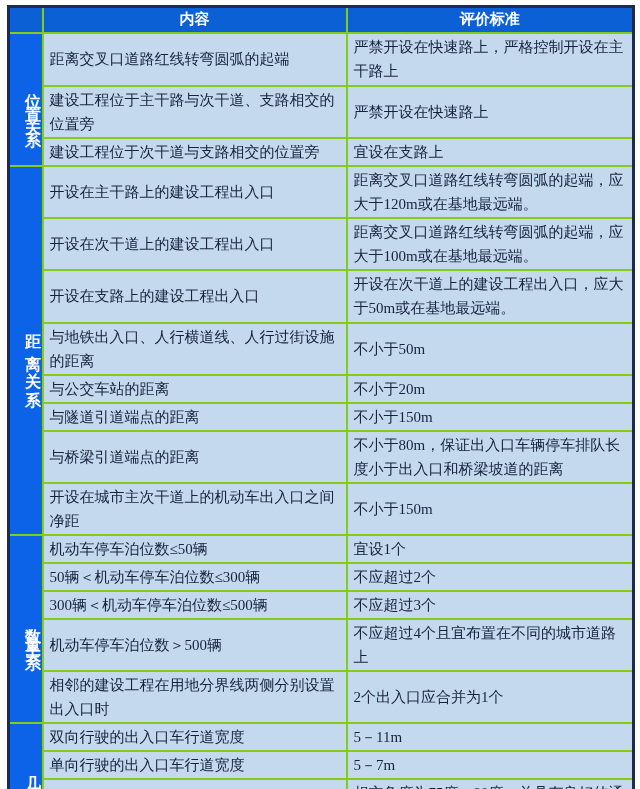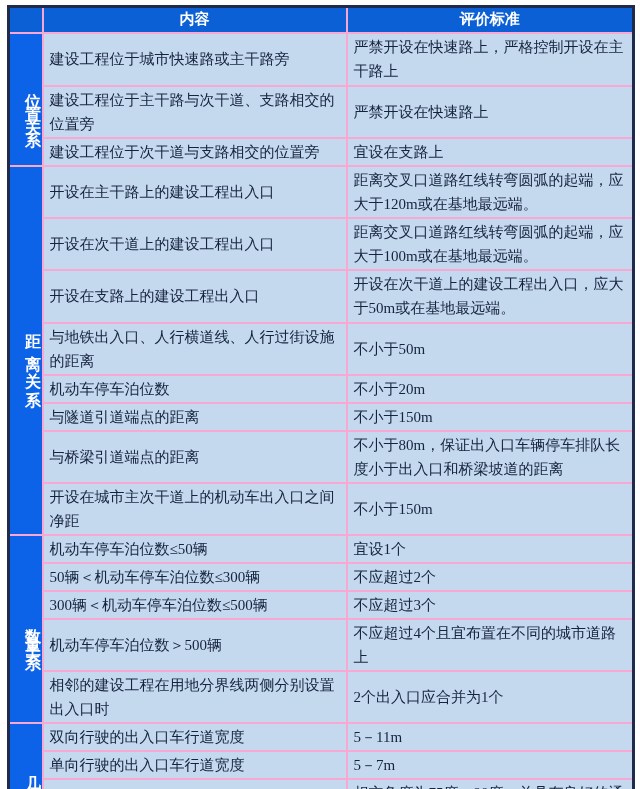--- a/index.html
+++ b/index.html
@@ -19,21 +19,21 @@
   table.eval {
     border-collapse: collapse;
     table-layout: fixed;
     width: 625px;
     border: 3px solid #1e2b4d;
   }
   table.eval col.c-cat { width: 34px; }
   table.eval col.c-content { width: 304px; }
   table.eval col.c-standard { width: 287px; }
   table.eval th, table.eval td {
-    border: 2px solid #f9a8d4;
+    border: 2px solid #84cc16;
     vertical-align: middle;
     padding: 1px 6px;
     box-sizing: border-box;
     overflow: hidden;
   }
   
   table.eval th {
     background: #0b60d6;
     color: #ffffff;
     font-weight: bold;
@@ -92,21 +92,21 @@
         <th>内容</th>
         <th>评价标准</th>
       </tr>
     </thead>
     <tbody>
 
       <tr class="h-53">
         <td class="cat" rowspan="3">
           <div class="vlabel ls-a">位置关系</div>
         </td>
-        <td class="cell">建设工程位于城市快速路或主干路旁</td>
+        <td class="cell">距离交叉口道路红线转弯圆弧的起端</td>
         <td class="cell">严禁开设在快速路上，严格控制开设在主干路上</td>
       </tr>
       <tr class="h-49">
         <td class="cell">建设工程位于主干路与次干道、支路相交的位置旁</td>
         <td class="cell">严禁开设在快速路上</td>
       </tr>
       <tr class="h-29">
         <td class="cell">建设工程位于次干道与支路相交的位置旁</td>
         <td class="cell">宜设在支路上</td>
       </tr>
@@ -124,21 +124,21 @@
       </tr>
       <tr class="h-53">
         <td class="cell">开设在支路上的建设工程出入口</td>
         <td class="cell">开设在次干道上的建设工程出入口，应大于50m或在基地最远端。</td>
       </tr>
       <tr class="h-49">
         <td class="cell">与地铁出入口、人行横道线、人行过街设施的距离</td>
         <td class="cell">不小于50m</td>
       </tr>
       <tr class="h-26">
-        <td class="cell">机动车停车泊位数</td>
+        <td class="cell">与公交车站的距离</td>
         <td class="cell">不小于20m</td>
       </tr>
       <tr class="h-27">
         <td class="cell">与隧道引道端点的距离</td>
         <td class="cell">不小于150m</td>
       </tr>
       <tr class="h-52">
         <td class="cell">与桥梁引道端点的距离</td>
         <td class="cell">不小于80m，保证出入口车辆停车排队长度小于出入口和桥梁坡道的距离</td>
       </tr>

